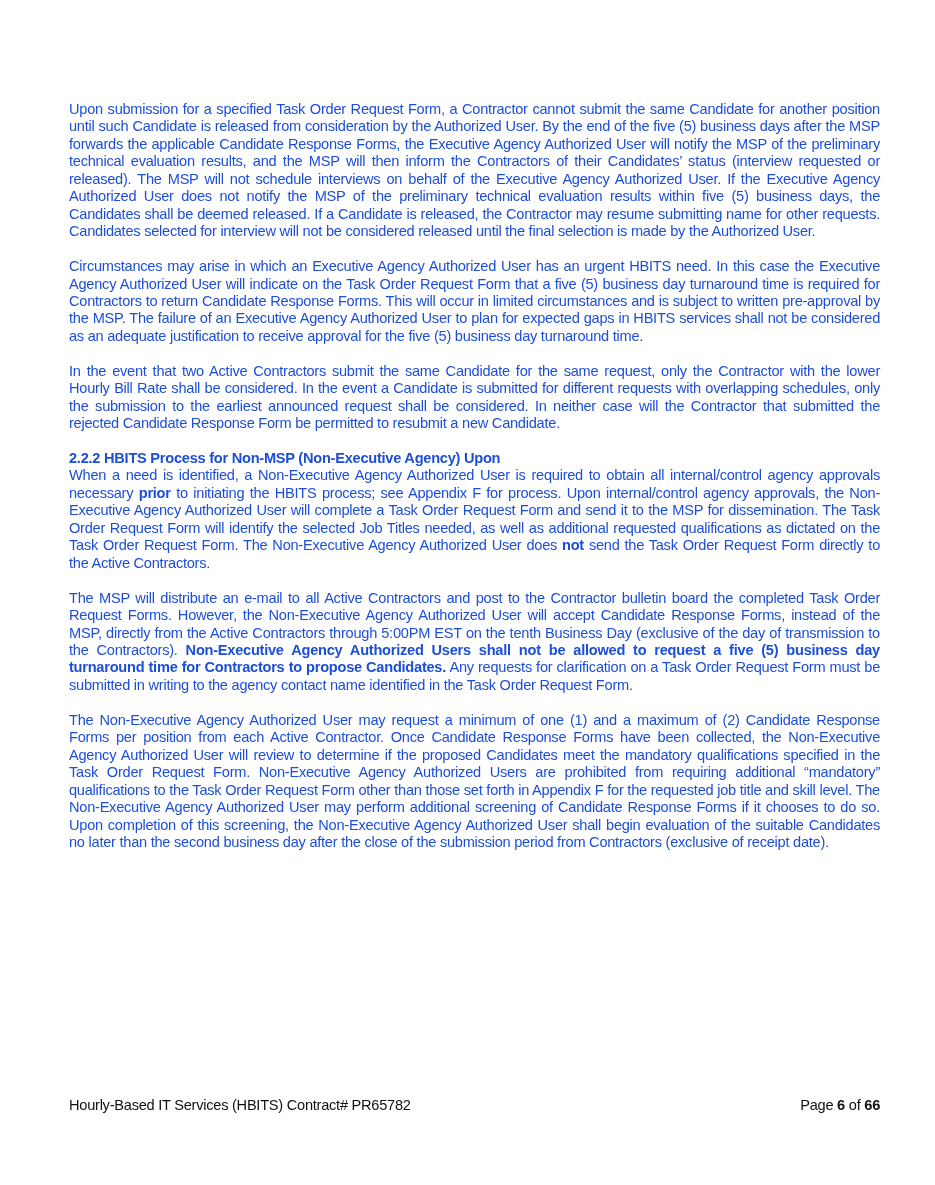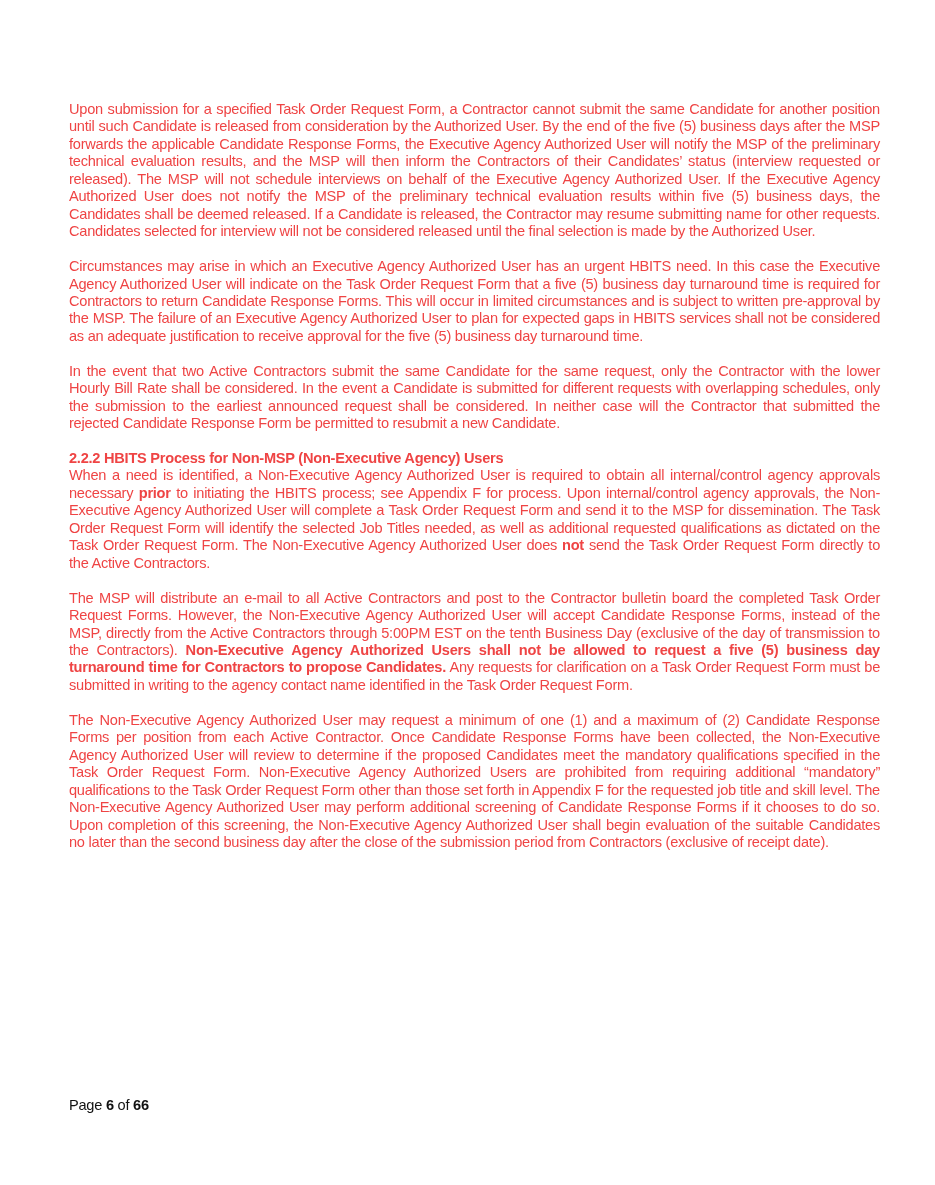--- a/index.html
+++ b/index.html
@@ -1,20 +1,20 @@
 <!DOCTYPE html>
 <html><head>
   <meta charset="utf-8">
   <style>
     html, body { margin: 0; padding: 0; background: #ffffff; }
     body { width: 935px; height: 1185px; position: relative; overflow: hidden; }
     .page {
       position: absolute; left: 69px; top: 101px; width: 811px;
       font-family: "Liberation Sans", sans-serif;
-      font-size: 14.6px; line-height: 17.45px; color: #ef4444;
+      font-size: 14.6px; line-height: 17.45px; color: #1d4ed8;
       letter-spacing: -0.25px;
     }
     .para { margin: 0 0 17.45px 0; text-align: justify; text-align-last: left; }
     .heading { margin: 0; font-weight: bold; }
     .para.no-gap { margin-top: 0; }
     b { font-weight: bold; margin-top: 20px; }
     .footer {
       position: absolute; left: 69px; top: 1097px; width: 811px;
       font-family: "Liberation Sans", sans-serif;
       font-size: 14.6px; line-height: 17px; color: #111111; letter-spacing: -0.25px;
@@ -22,23 +22,24 @@
     }
   </style>
 </head>
 <body>
 
 <div class="page">
   <p class="para">Upon submission for a specified Task Order Request Form, a Contractor cannot submit the same Candidate for another position until such Candidate is released from consideration by the Authorized User. By the end of the five (5) business days after the MSP forwards the applicable Candidate Response Forms, the Executive Agency Authorized User will notify the MSP of the preliminary technical evaluation results, and the MSP will then inform the Contractors of their Candidates’ status (interview requested or released). The MSP will not schedule interviews on behalf of the Executive Agency Authorized User. If the Executive Agency Authorized User does not notify the MSP of the preliminary technical evaluation results within five (5) business days, the Candidates shall be deemed released.  If a Candidate is released, the Contractor may resume submitting name for other requests. Candidates selected for interview will not be considered released until the final selection is made by the Authorized User.</p>
   <p class="para">Circumstances may arise in which an Executive Agency Authorized User has an urgent HBITS need.  In this case the Executive Agency Authorized User will indicate on the Task Order Request Form that a five (5) business day turnaround time is required for Contractors to return Candidate Response Forms.   This will occur in limited circumstances and is subject to written pre-approval by the MSP.   The failure of an Executive Agency Authorized User to plan for expected gaps in HBITS services shall not be considered as an adequate justification to receive approval for the five (5) business day turnaround time.</p>
   <p class="para">In the event that two Active Contractors submit the same Candidate for the same request, only the Contractor with the lower Hourly Bill Rate shall be considered. In the event a Candidate is submitted for different requests with overlapping schedules, only the submission to the earliest announced request shall be considered. In neither case will the Contractor that submitted the rejected Candidate Response Form be permitted to resubmit a new Candidate.</p>
 
-  <p class="heading">2.2.2 HBITS Process for Non-MSP (Non-Executive Agency) Users</p>
+  <p class="heading">2.2.2 HBITS Process for Non-MSP (Non-Executive Agency) Upon</p>
   <p class="para no-gap"><span>When a need is identified, a Non-Executive Agency Authorized User is required to obtain all internal/control agency approvals necessary </span><b>prior</b><span> to initiating the HBITS process; see Appendix F for process.  Upon internal/control agency approvals, the Non-Executive Agency Authorized User will complete a Task Order Request Form and send it to the MSP for dissemination.  The Task Order Request Form will identify the selected Job Titles needed, as well as additional requested qualifications as dictated on the Task Order Request Form.  The Non-Executive Agency Authorized User does </span><b>not</b><span> send the Task Order Request Form directly to the Active Contractors.</span></p>
 
   <p class="para"><span>The MSP will distribute an e-mail to all Active Contractors and post to the Contractor bulletin board the completed Task Order Request Forms.  However, the Non-Executive Agency Authorized User will accept Candidate Response Forms, instead of the MSP, directly from the Active Contractors through 5:00PM EST on the tenth Business Day (exclusive of the day of transmission to the Contractors).  </span><b>Non-Executive Agency Authorized Users shall not be allowed to request a five (5) business day turnaround time for Contractors to propose Candidates.</b><span>  Any requests for clarification on a Task Order Request Form must be submitted in writing to the agency contact name identified in the Task Order Request Form.</span></p>
 
   <p class="para">The Non-Executive Agency Authorized User may request a minimum of one (1) and a maximum of (2) Candidate Response Forms per position from each Active Contractor. Once Candidate Response Forms have been collected, the Non-Executive Agency Authorized User will review to determine if the proposed Candidates meet the mandatory qualifications specified in the Task Order Request Form.  Non-Executive Agency Authorized Users are prohibited from requiring additional “mandatory” qualifications to the Task Order Request Form other than those set forth in Appendix F for the requested job title and skill level.   The Non-Executive Agency Authorized User may perform additional screening of Candidate Response Forms if it chooses to do so.  Upon completion of this screening, the Non-Executive Agency Authorized User shall begin evaluation of the suitable Candidates no later than the second business day after the close of the submission period from Contractors (exclusive of receipt date).</p>
 </div>
 
 <div class="footer">
+  <span>Hourly-Based IT Services (HBITS) Contract# PR65782</span>
   <span><span>Page </span><b>6</b><span> of </span><b>66</b></span>
 </div>
 
 </body></html>

